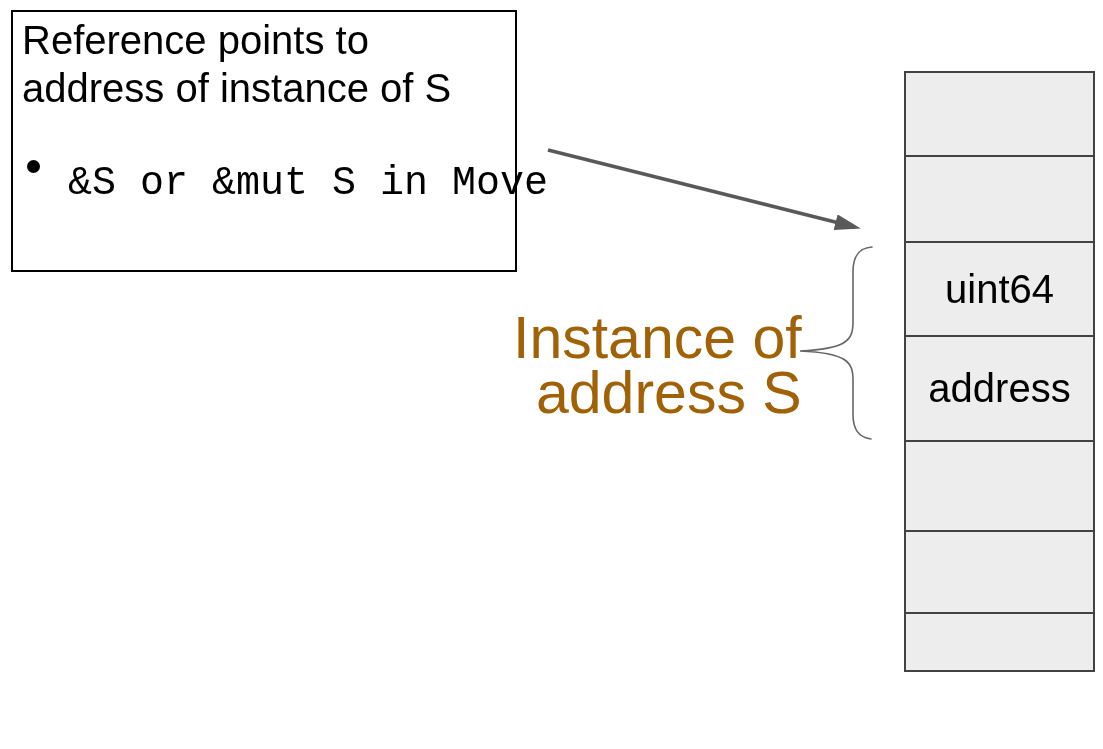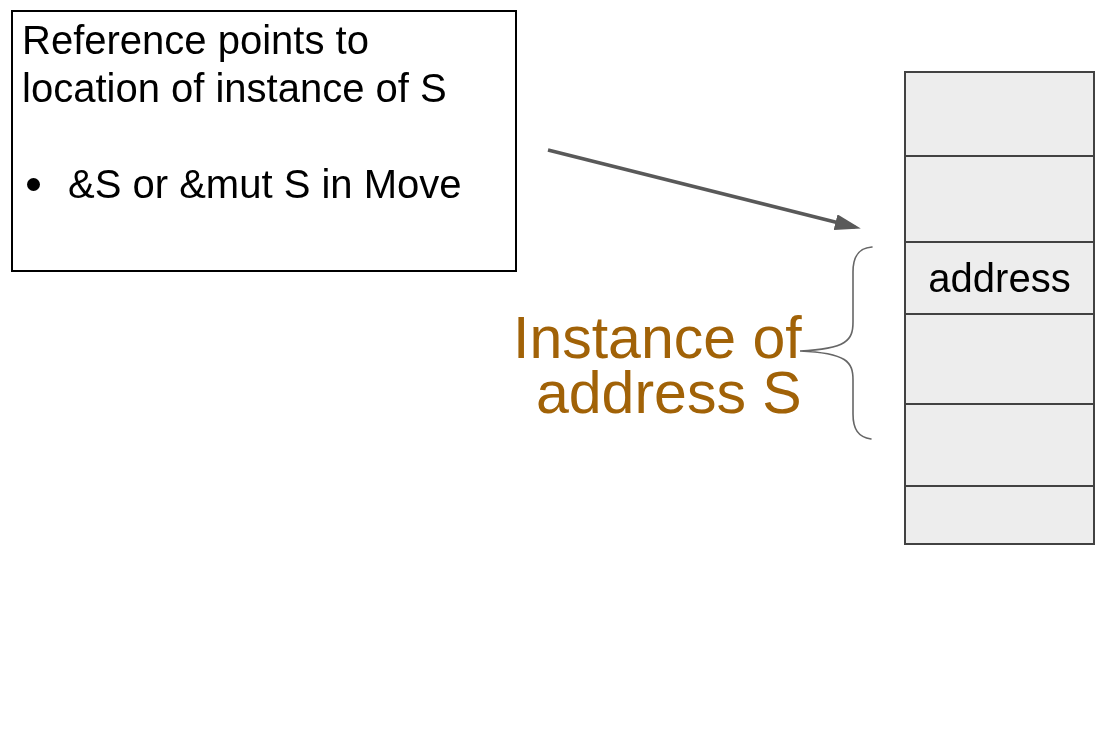--- a/index.html
+++ b/index.html
@@ -27,23 +27,24 @@
     color: #000000;
     font-size: 40px;
     line-height: 48px;
   }
   .note-box .text-line { white-space: nowrap; }
   .note-box .blank-line { height: 48px; }
 
   .bullet-list { list-style: none; }
   .bullet-row {
     display: flex;
-    align-items: center;
+    align-items: flex-start;
     line-height: 48px;
     white-space: nowrap;
+    font-family: Liberation Mono, monospace;
   }
   .bullet-dot {
     flex: 0 0 auto;
     width: 13px;
     height: 13px;
     margin-left: 5px;
     margin-right: 28px;
     border-radius: 50%;
     background: #000000;
   }
@@ -85,33 +86,33 @@
     align-items: center;
     justify-content: center;
     color: #000000;
     font-size: 40px;
     white-space: nowrap;
   }
   .memory-cell + .memory-cell { margin-top: -2px; }
   .cell-h1 { height: 86px; }
   .cell-h2 { height: 88px; }
   .cell-h3 { height: 96px; }
-  .cell-h4 { height: 74px; }
+  .cell-h4 { height: 107px; }
   .cell-h5 { height: 92px; }
   .cell-h6 { height: 84px; }
   .cell-h7 { height: 60px; }
 </style>
 </head>
 <body>
 
 <div class="canvas">
 
   <div class="note-box">
     <div class="text-line">Reference points to</div>
-    <div class="text-line">location of instance of S</div>
+    <div class="text-line">address of instance of S</div>
     <div class="blank-line"></div>
     <ul class="bullet-list">
       <li class="bullet-row">
         <span class="bullet-dot"></span>
         <span>&amp;S or &amp;mut S in Move</span>
       </li>
     </ul>
   </div>
 
   <svg class="overlay-svg" viewBox="0 0 1103 749" xmlns="http://www.w3.org/2000/svg">
@@ -131,19 +132,20 @@
   </svg>
 
   <div class="instance-label">
     <div>Instance of</div>
     <div>address S</div>
   </div>
 
   <div class="memory-column">
     <div class="memory-cell cell-h1"></div>
     <div class="memory-cell cell-h2"></div>
+    <div class="memory-cell cell-h3">uint64</div>
     <div class="memory-cell cell-h4">address</div>
     <div class="memory-cell cell-h5"></div>
     <div class="memory-cell cell-h6"></div>
     <div class="memory-cell cell-h7"></div>
   </div>
 
 </div>
 
 </body></html>

